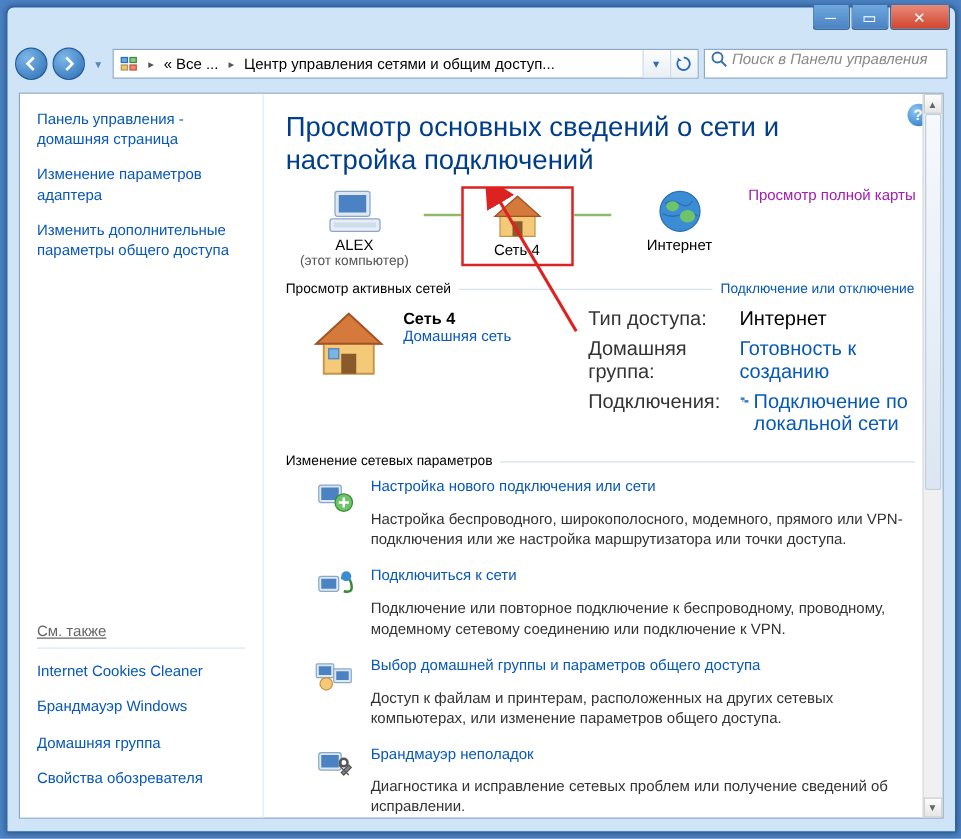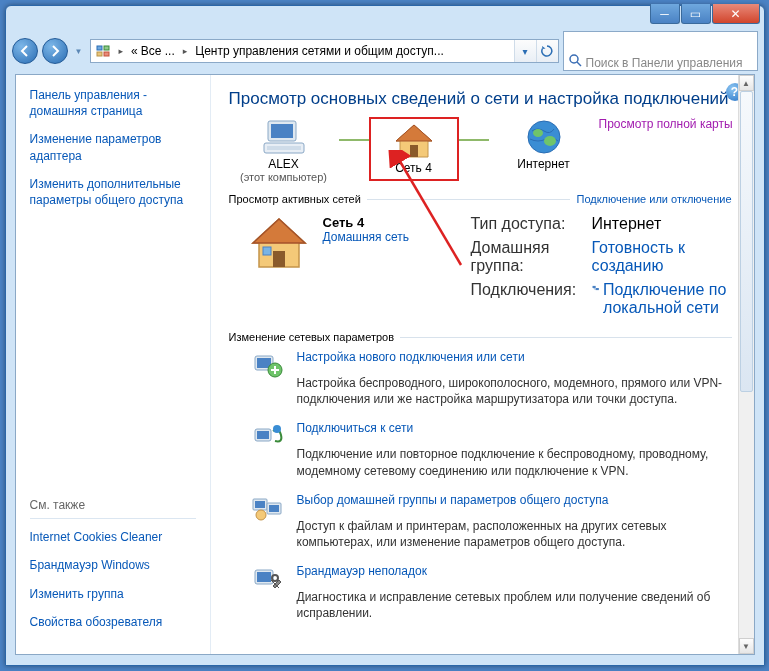--- a/index.html
+++ b/index.html
@@ -61,50 +61,50 @@
     border:1px solid #8ba9c8;
     display:flex;align-items:center;
     font-size:12px;
     overflow:hidden;
   }
   .crumb { padding:0 4px; display:flex; align-items:center; gap:3px; height:100%; white-space:nowrap;}
   .crumb.sep { color:#555; font-size:9px;}
   .addrcontrols { display:flex; }
   .addrbtn { width:22px; height:24px; border-left:1px solid #cfdce9; background:linear-gradient(#fdfdfd,#e8eef5); display:flex;align-items:center;justify-content:center; color:#2a6db4; font-size:10px;}
   .searchbox {
-    width:195px;height:40px;background:#fff;border:1px solid #8ba9c8;
-    display:flex;align-items:flex-end;padding:0 4px;color:#888;
+    width:195px;height:24px;background:#fff;border:1px solid #8ba9c8;
+    display:flex;align-items:flex-start;padding:0 4px;color:#888;font-style:italic;
     gap:4px;
   }
   .searchbox .mag { color:#3a6db4; font-style:normal; font-size:13px;}
   .client {
     position:absolute; left:9px; right:9px; top:68px; bottom:10px;
     background:#fff;
     border:1px solid #8aa8c6;
     display:flex;
     overflow:hidden;
   }
   .sidebar {
     width:195px;
     background:#fff;
     border-right:1px solid #e3ecf5;
     padding: 12px 14px;
     display:flex; flex-direction:column;
   }
   .sidelink { color:#0758b8; margin-bottom:12px; cursor:pointer; line-height:1.35;}
-  .sidebar .seealso { margin-top:auto; color:#666; font-size:12px; }
+  .sidebar .seealso { margin-top:auto; color:#666; font-size:12px;text-decoration:underline; }
   .sidebar .divider { border-top:1px solid #dbe6f1; margin: 6px 0 10px;}
   .content {
     flex:1;
     padding: 14px 22px 10px 18px;
     position:relative;
     overflow:hidden;
   }
   .helpicon { position:absolute; top:8px; right:10px; width:18px;height:18px;border-radius:50%;background:radial-gradient(circle at 35% 30%,#8dc6f2,#2470c4); color:#fff; display:flex;align-items:center;justify-content:center;font-size:12px;font-weight:bold;}
-  h1.contenttitle { font-size:17px; font-weight:400; color:#003e8a; margin:0 0 6px;}
+  h1.contenttitle { font-size:22px; font-weight:400; color:#003e8a; margin:0 0 6px;}
   .maprow { display:flex; align-items:flex-start; position:relative; padding-top:2px;}
   .mapitems { display:flex; align-items:flex-start;}
   .mapcol { display:flex; flex-direction:column; align-items:center; width:110px; text-align:center; font-size:12px;}
   .mapcol .label2 { color:#555; font-size:11px;}
   .mapconn { width:30px; border-top:2px solid #8fb96a; margin-top:22px;}
   .mapcol.highlight { outline:2px solid #d22; outline-offset:-2px; padding:4px 0 6px; width:90px;}
   .icon-pc, .icon-house, .icon-globe { width:44px;height:40px; }
   .maplinkright { margin-left:auto; color:#a21caf; cursor:pointer; white-space:nowrap;}
   .section { margin-top:10px;}
   .secheader { display:flex; align-items:center; font-size:11px; gap:6px;}
@@ -198,21 +198,21 @@
   <div class="client">
     <div class="sidebar">
       <div class="sidelink">Панель управления - домашняя страница</div>
       <div class="sidelink">Изменение параметров адаптера</div>
       <div class="sidelink">Изменить дополнительные параметры общего доступа</div>
 
       <div class="seealso">См. также</div>
       <div class="divider"></div>
       <div class="sidelink">Internet Cookies Cleaner</div>
       <div class="sidelink">Брандмауэр Windows</div>
-      <div class="sidelink">Изменить группа</div>
+      <div class="sidelink">Домашняя группа</div>
       <div class="sidelink">Свойства обозревателя</div>
     </div>
 
     <div class="content">
       <div class="helpicon">?</div>
       <h1 class="contenttitle">Просмотр основных сведений о сети и настройка подключений</h1>
 
       <div class="maprow">
         <div class="mapitems">
           <div class="mapcol">

